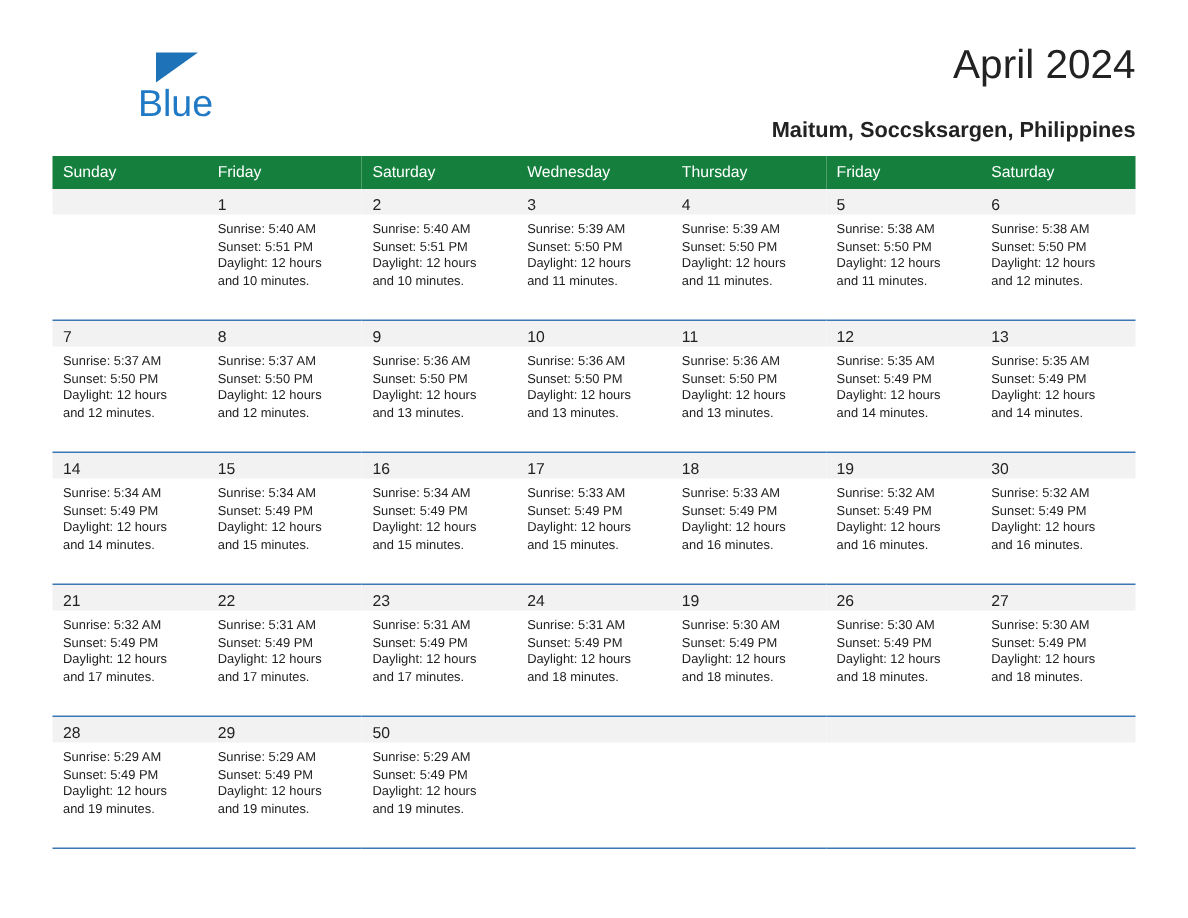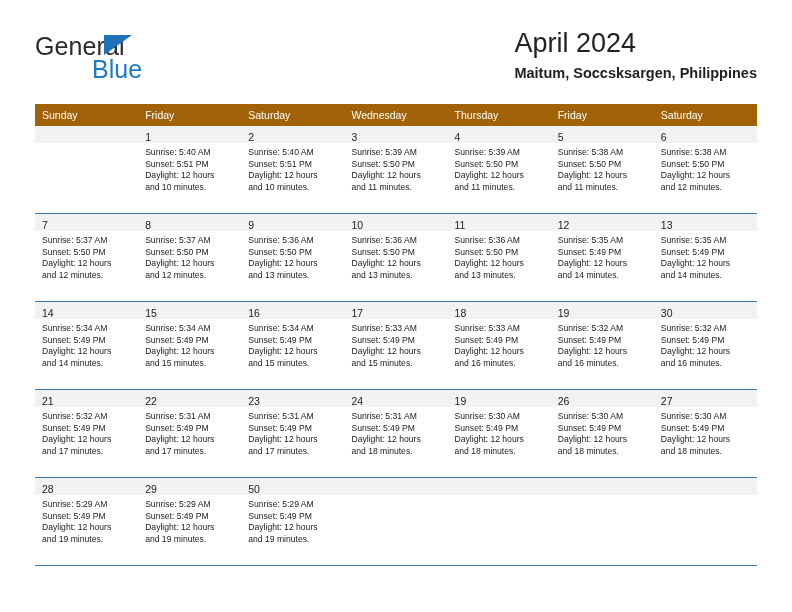--- a/index.html
+++ b/index.html
@@ -61,47 +61,48 @@
     font-size: 25px;
     color: #2079c4;
     font-family: "Liberation Sans", sans-serif;
     margin-left: 28px;
   }
 
   .title-wrap {
     position: absolute;
     right: 0;
     top: 0;
+    text-align: right;
   }
   .cal-title {
     font-size: 27px;
     color: #222222;
     line-height: 34px;
     white-space: nowrap;
   }
   .cal-subtitle {
     font-size: 14.5px;
     color: #222222;
     line-height: 22px;
-    margin-top: 2px;
+    margin-top: 16px;
     white-space: nowrap;
     font-weight: bold;
   }
 
   
   .calendar {
     position: absolute;
     left: 35px;
     top: 104px;
     width: 722px;
     border-collapse: collapse;
     table-layout: fixed;
   }
   .calendar th {
-    background: #a16207;
+    background: #15803d;
     color: #ffffff;
     font-size: 10.5px;
     font-weight: normal;
     text-align: left;
     padding: 5px 0 5px 7px;
     height: 12px;
     border: none;
   }
   .calendar td {
     vertical-align: top;
@@ -139,21 +140,20 @@
   }
 </style>
 </head>
 <body>
 
 <div class="page">
 
   <div class="header">
 
     <div class="brand">
-      <span class="brand-general">General</span>
       <span class="brand-tri"></span>
       <span class="brand-blue">Blue</span>
     </div>
 
     <div class="title-wrap">
       <div class="cal-title">April 2024</div>
       <div class="cal-subtitle">Maitum, Soccsksargen, Philippines</div>
     </div>
 
   </div>

